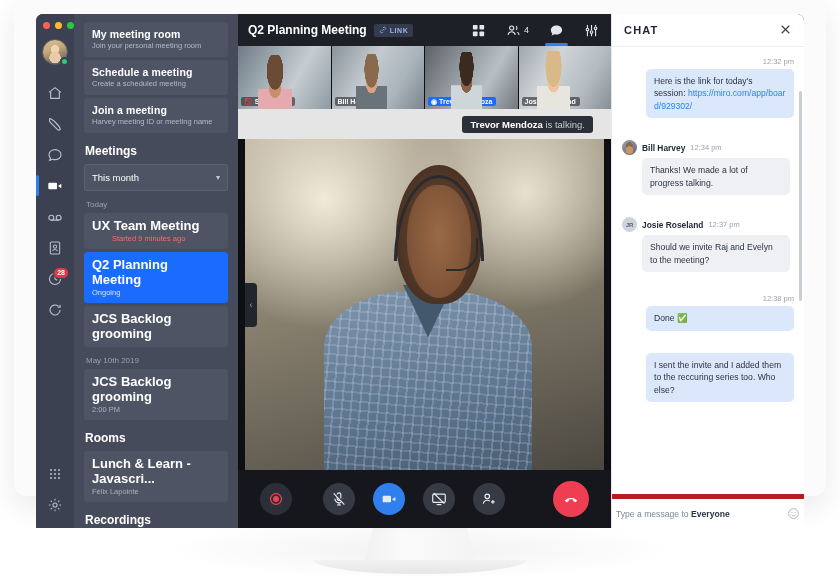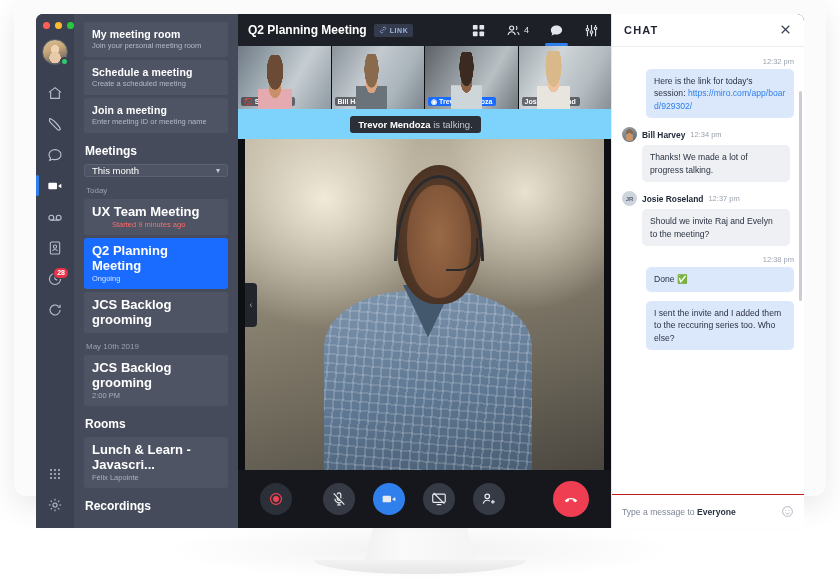--- a/index.html
+++ b/index.html
@@ -116,21 +116,21 @@
   }
   .quick-card .qc-title { color: #fff; font-size: 10.5px; font-weight: bold; letter-spacing: .1px; }
   .quick-card .qc-sub { color: #b3b9c6; font-size: 7.5px; margin-top: 1px; }
 
   .section-head { color: #fff; font-size: 12px; font-weight: bold; margin: 11px 0 6px 1px; }
   .group-label { color: #9aa1b0; font-size: 8px; margin: 9px 0 4px 2px; }
 
   #month-select {
     background: #4e5464; border: 1px solid #5b6273;
     border-radius: 3px; color: #fff;
-    font-size: 9.5px; padding: 0 7px;
+    font-size: 9.5px; padding: 7px 7px;
     display: flex; align-items: center; justify-content: space-between;
   }
   #month-select .chev { color: #c3c8d4; font-size: 8px; }
 
   .meeting-item {
     background: #4e5464; border-radius: 3px;
     padding: 5px 8px 6px 8px; margin-bottom: 3px;
   }
   .meeting-item.selected { background: #1a6bff; }
   .meeting-item .mi-title { color: #fff; font-size: 13px; font-weight: bold; }
@@ -190,22 +190,22 @@
     background: radial-gradient(ellipse at 50% 26%, #3a2a20 0 32%, transparent 33%),
                 radial-gradient(ellipse at 50% 52%, #8b6245 0 26%, transparent 27%),
                 linear-gradient(#00000000 58%, #cfd6da 59%); }
   #thumb4 { background: linear-gradient(120deg,#9fa8ae 0%, #cfd5d8 35%, #b4bcc1 70%, #878f95 100%); }
   #thumb4::after { content:""; position:absolute; left:20%; top:8%; width:36%; height:92%;
     background: radial-gradient(ellipse at 50% 26%, #d9b98a 0 34%, transparent 35%),
                 radial-gradient(ellipse at 50% 52%, #edc3a2 0 26%, transparent 27%),
                 linear-gradient(#00000000 60%, #e8e4de 61%); }
 
   
-  #talking-bar { height: 30px; flex: 0 0 30px; display: flex; align-items: center; justify-content: center;
-                 padding-right: 18px; background: #7dd3fc; }
+  #talking-bar { height: 30px; flex: 0 0 30px; display: flex; align-items: center; justify-content: flex-end;
+                 padding-right: 18px; background: #e5e5e5; }
   #talking-pill { background: #2b2f38; color: #c2c7d2; font-size: 9.5px; padding: 3px 8px; border-radius: 3px; }
   #talking-pill b { color: #fff; }
 
   
   #main-video {
     flex: 1; margin: 0 7px; position: relative; overflow: hidden;
     background:
       radial-gradient(ellipse at 22% 18%, #f2ead9 0%, rgba(242,234,217,0) 34%),
       radial-gradient(ellipse at 78% 16%, #e9e1cf 0%, rgba(233,225,207,0) 30%),
       linear-gradient(165deg,#b6ad99 0%, #8e8674 38%, #6d675a 70%, #4b4740 100%);
@@ -282,21 +282,21 @@
     border-bottom: 1px solid #eceef1;
   }
   #chat-title { font-size: 11px; font-weight: bold; color: #1d2330; letter-spacing: 1.2px; }
   #chat-close { margin-left: auto; color: #3a4152; font-size: 15px; line-height: 1; }
 
   #chat-body { flex: 1; padding: 8px 10px 4px 10px; overflow: hidden; position: relative; }
   .msg-time { font-size: 7.5px; color: #9aa1ae; margin: 2px 0 3px 0; }
   .msg-time.right { text-align: right; }
   .bubble {
     font-size: 8.6px; line-height: 1.45; color: #2b3242;
-    border-radius: 5px; padding: 6px 8px; margin-bottom: 9px;
+    border-radius: 5px; padding: 6px 8px; margin-bottom: 22px;
     max-width: 148px; word-wrap: break-word;
   }
   .bubble.out { background: #dbe8fb; margin-left: auto; }
   .bubble.in { background: #eef0f3; }
   .bubble a { color: #2f80ed; text-decoration: none; word-break: break-all; }
   .sender-row { display: flex; align-items: center; gap: 5px; margin: 6px 0 3px 0; }
   .sender-avatar {
     width: 15px; height: 15px; border-radius: 50%; flex: 0 0 15px;
     background: #cfd4dc; color: #5a6173;
     font-size: 6px; font-weight: bold;
@@ -310,22 +310,22 @@
   .sender-name { font-size: 8.4px; font-weight: bold; color: #222a38; }
   .sender-time { font-size: 7.5px; color: #9aa1ae; }
   .indent { margin-left: 20px; }
 
   #chat-scrollbar {
     position: absolute; right: 2px; top: 44px;
     width: 3px; height: 210px; background: #c9cdd4; border-radius: 2px;
   }
 
   #chat-input-bar {
-    height: 34px; flex: 0 0 34px; border-top: 1px solid #b91c1c;
-    display: flex; align-items: center; padding: 0 10px;
+    height: 34px; flex: 0 0 34px; border-top: 5px solid #b91c1c;
+    display: flex; align-items: center; padding: 0 4px;
   }
   #chat-placeholder { font-size: 8.6px; color: #7e8696; }
   #chat-placeholder b { color: #2b3242; }
   #emoji-btn { margin-left: auto; color: #aab0bb; }
   #emoji-btn svg { width: 13px; height: 13px; display:block; }
 </style>
 </head>
 <body>
 
 <div id="monitor-shadow"></div>
@@ -445,21 +445,21 @@
     <div class="quick-card">
       <div class="qc-title">My meeting room</div>
       <div class="qc-sub">Join your personal meeting room</div>
     </div>
     <div class="quick-card">
       <div class="qc-title">Schedule a meeting</div>
       <div class="qc-sub">Create a scheduled meeting</div>
     </div>
     <div class="quick-card">
       <div class="qc-title">Join a meeting</div>
-      <div class="qc-sub">Enter meeting ID or meeting name</div>
+      <div class="qc-sub">Harvey meeting ID or meeting name</div>
     </div>
 
     <div class="section-head">Meetings</div>
 
     <div id="month-select">
       <span>This month</span>
       <span class="chev">▾</span>
     </div>
 
     <div class="group-label">Today</div>

